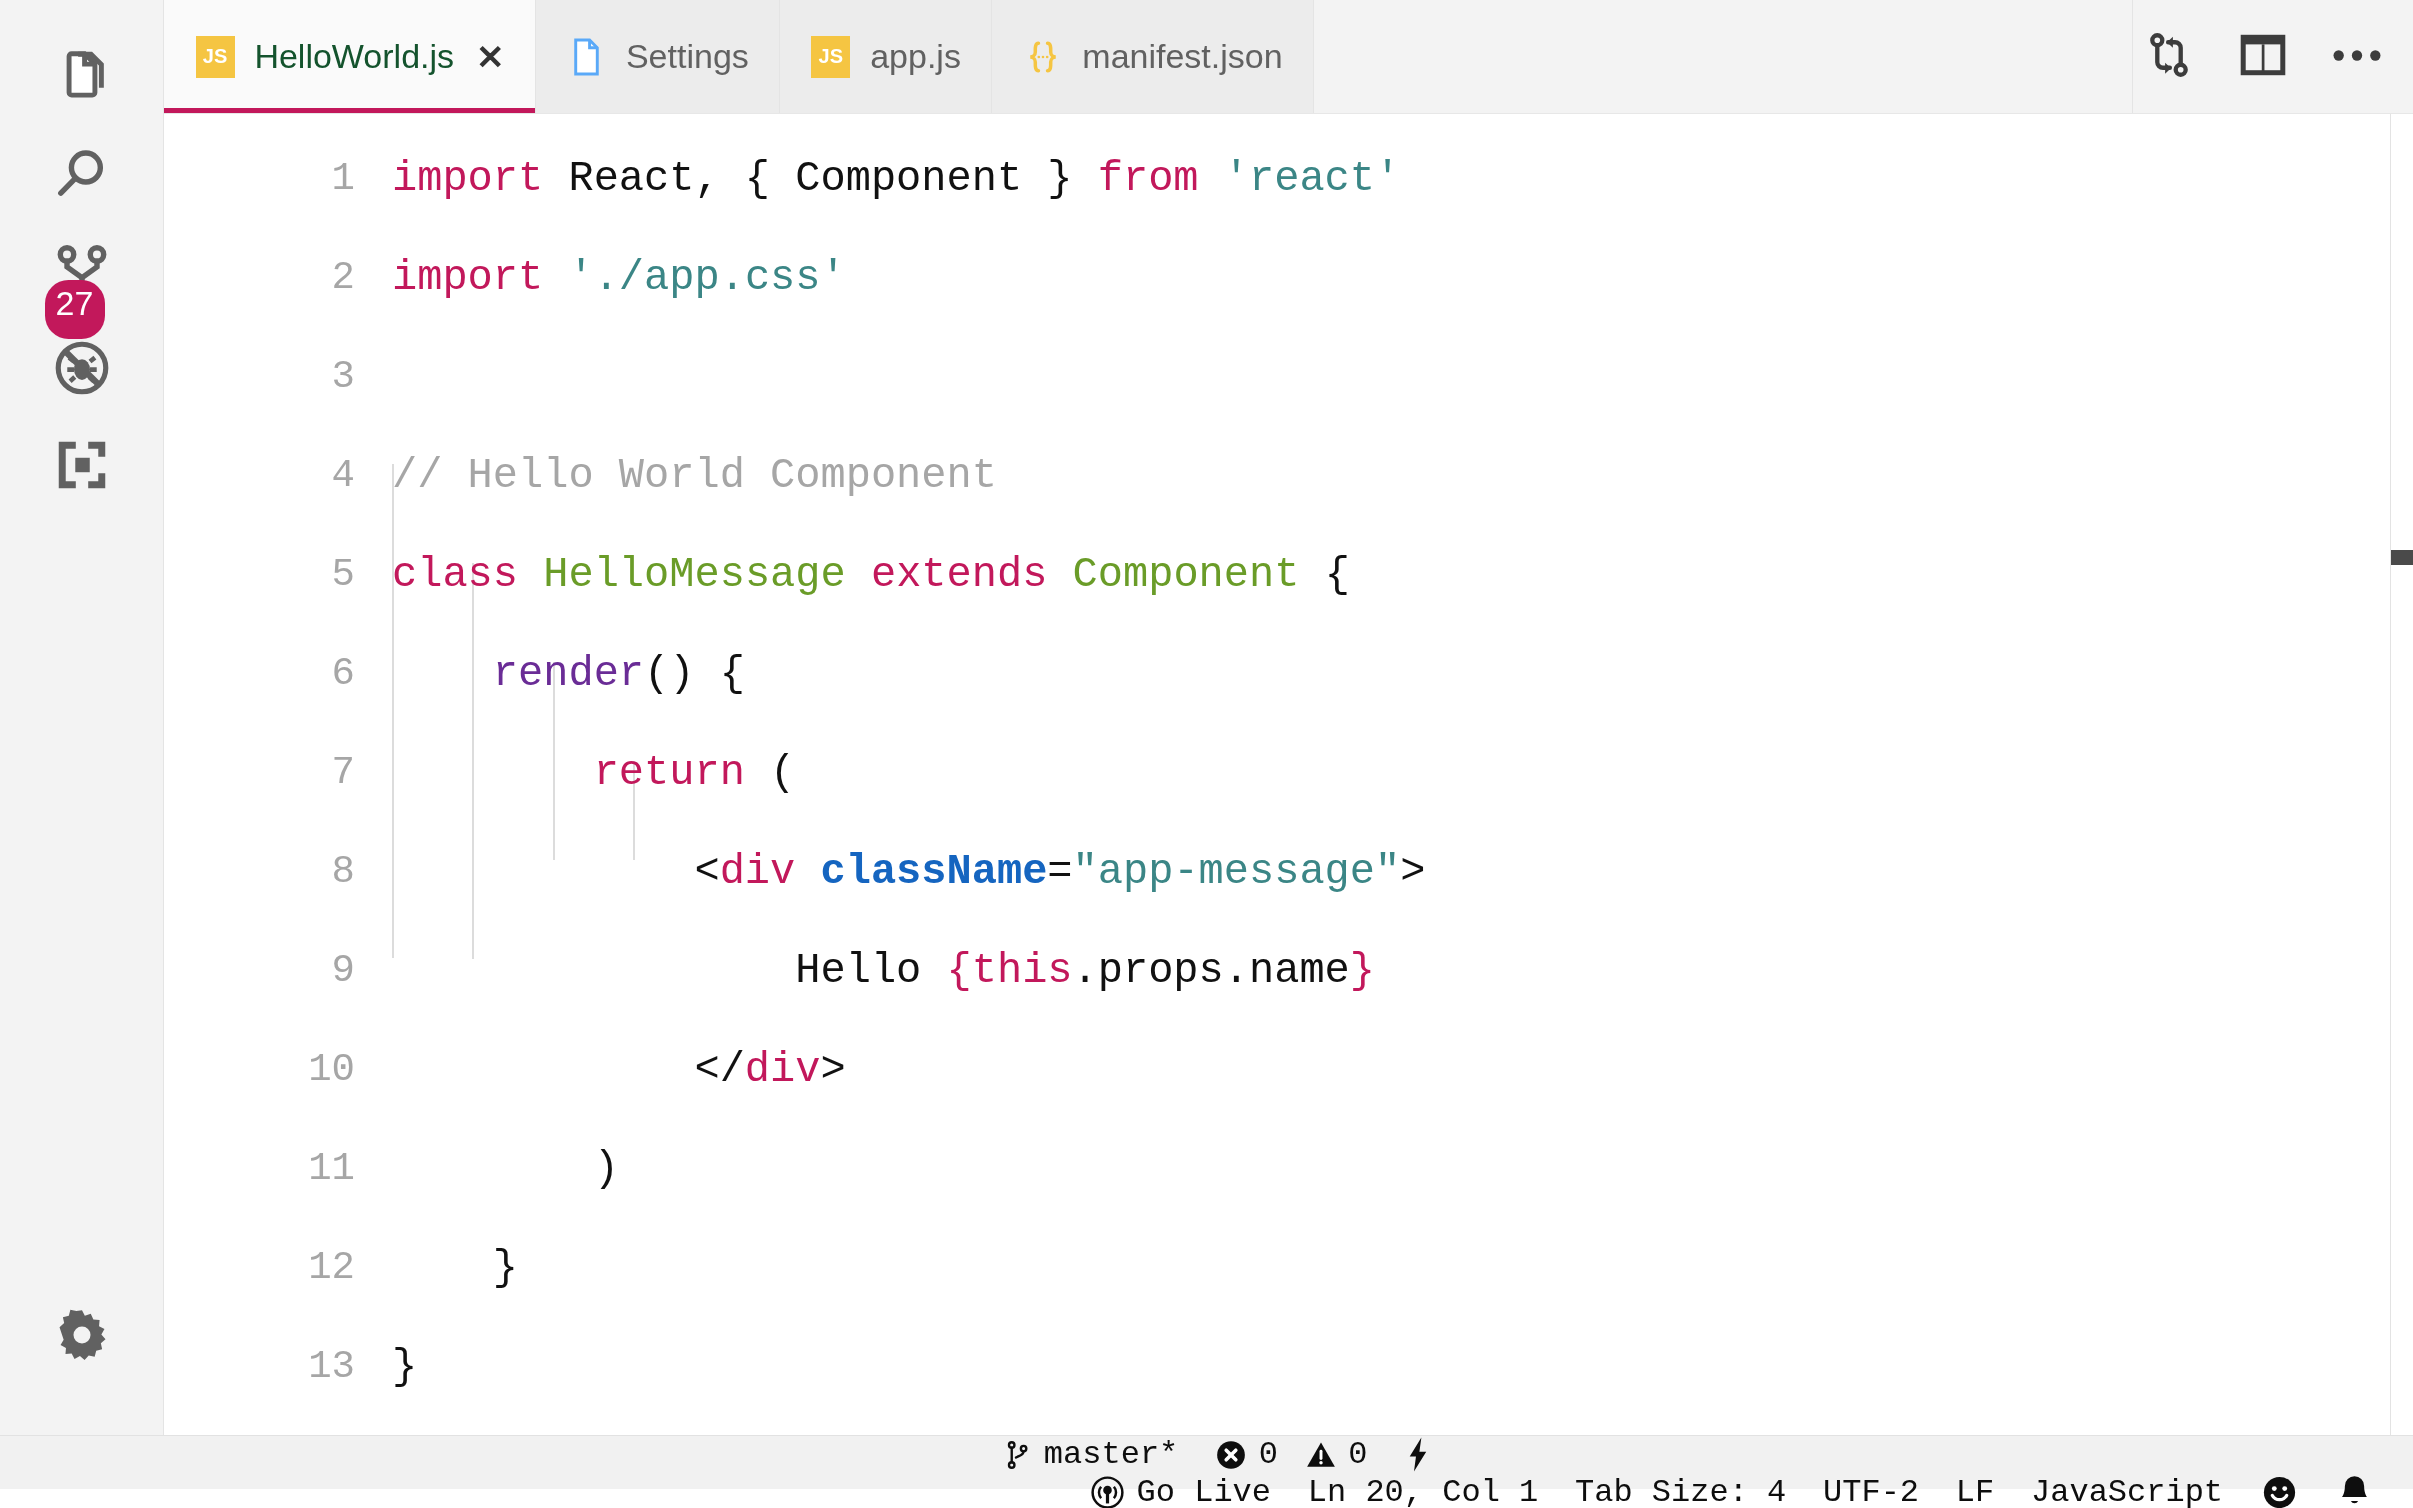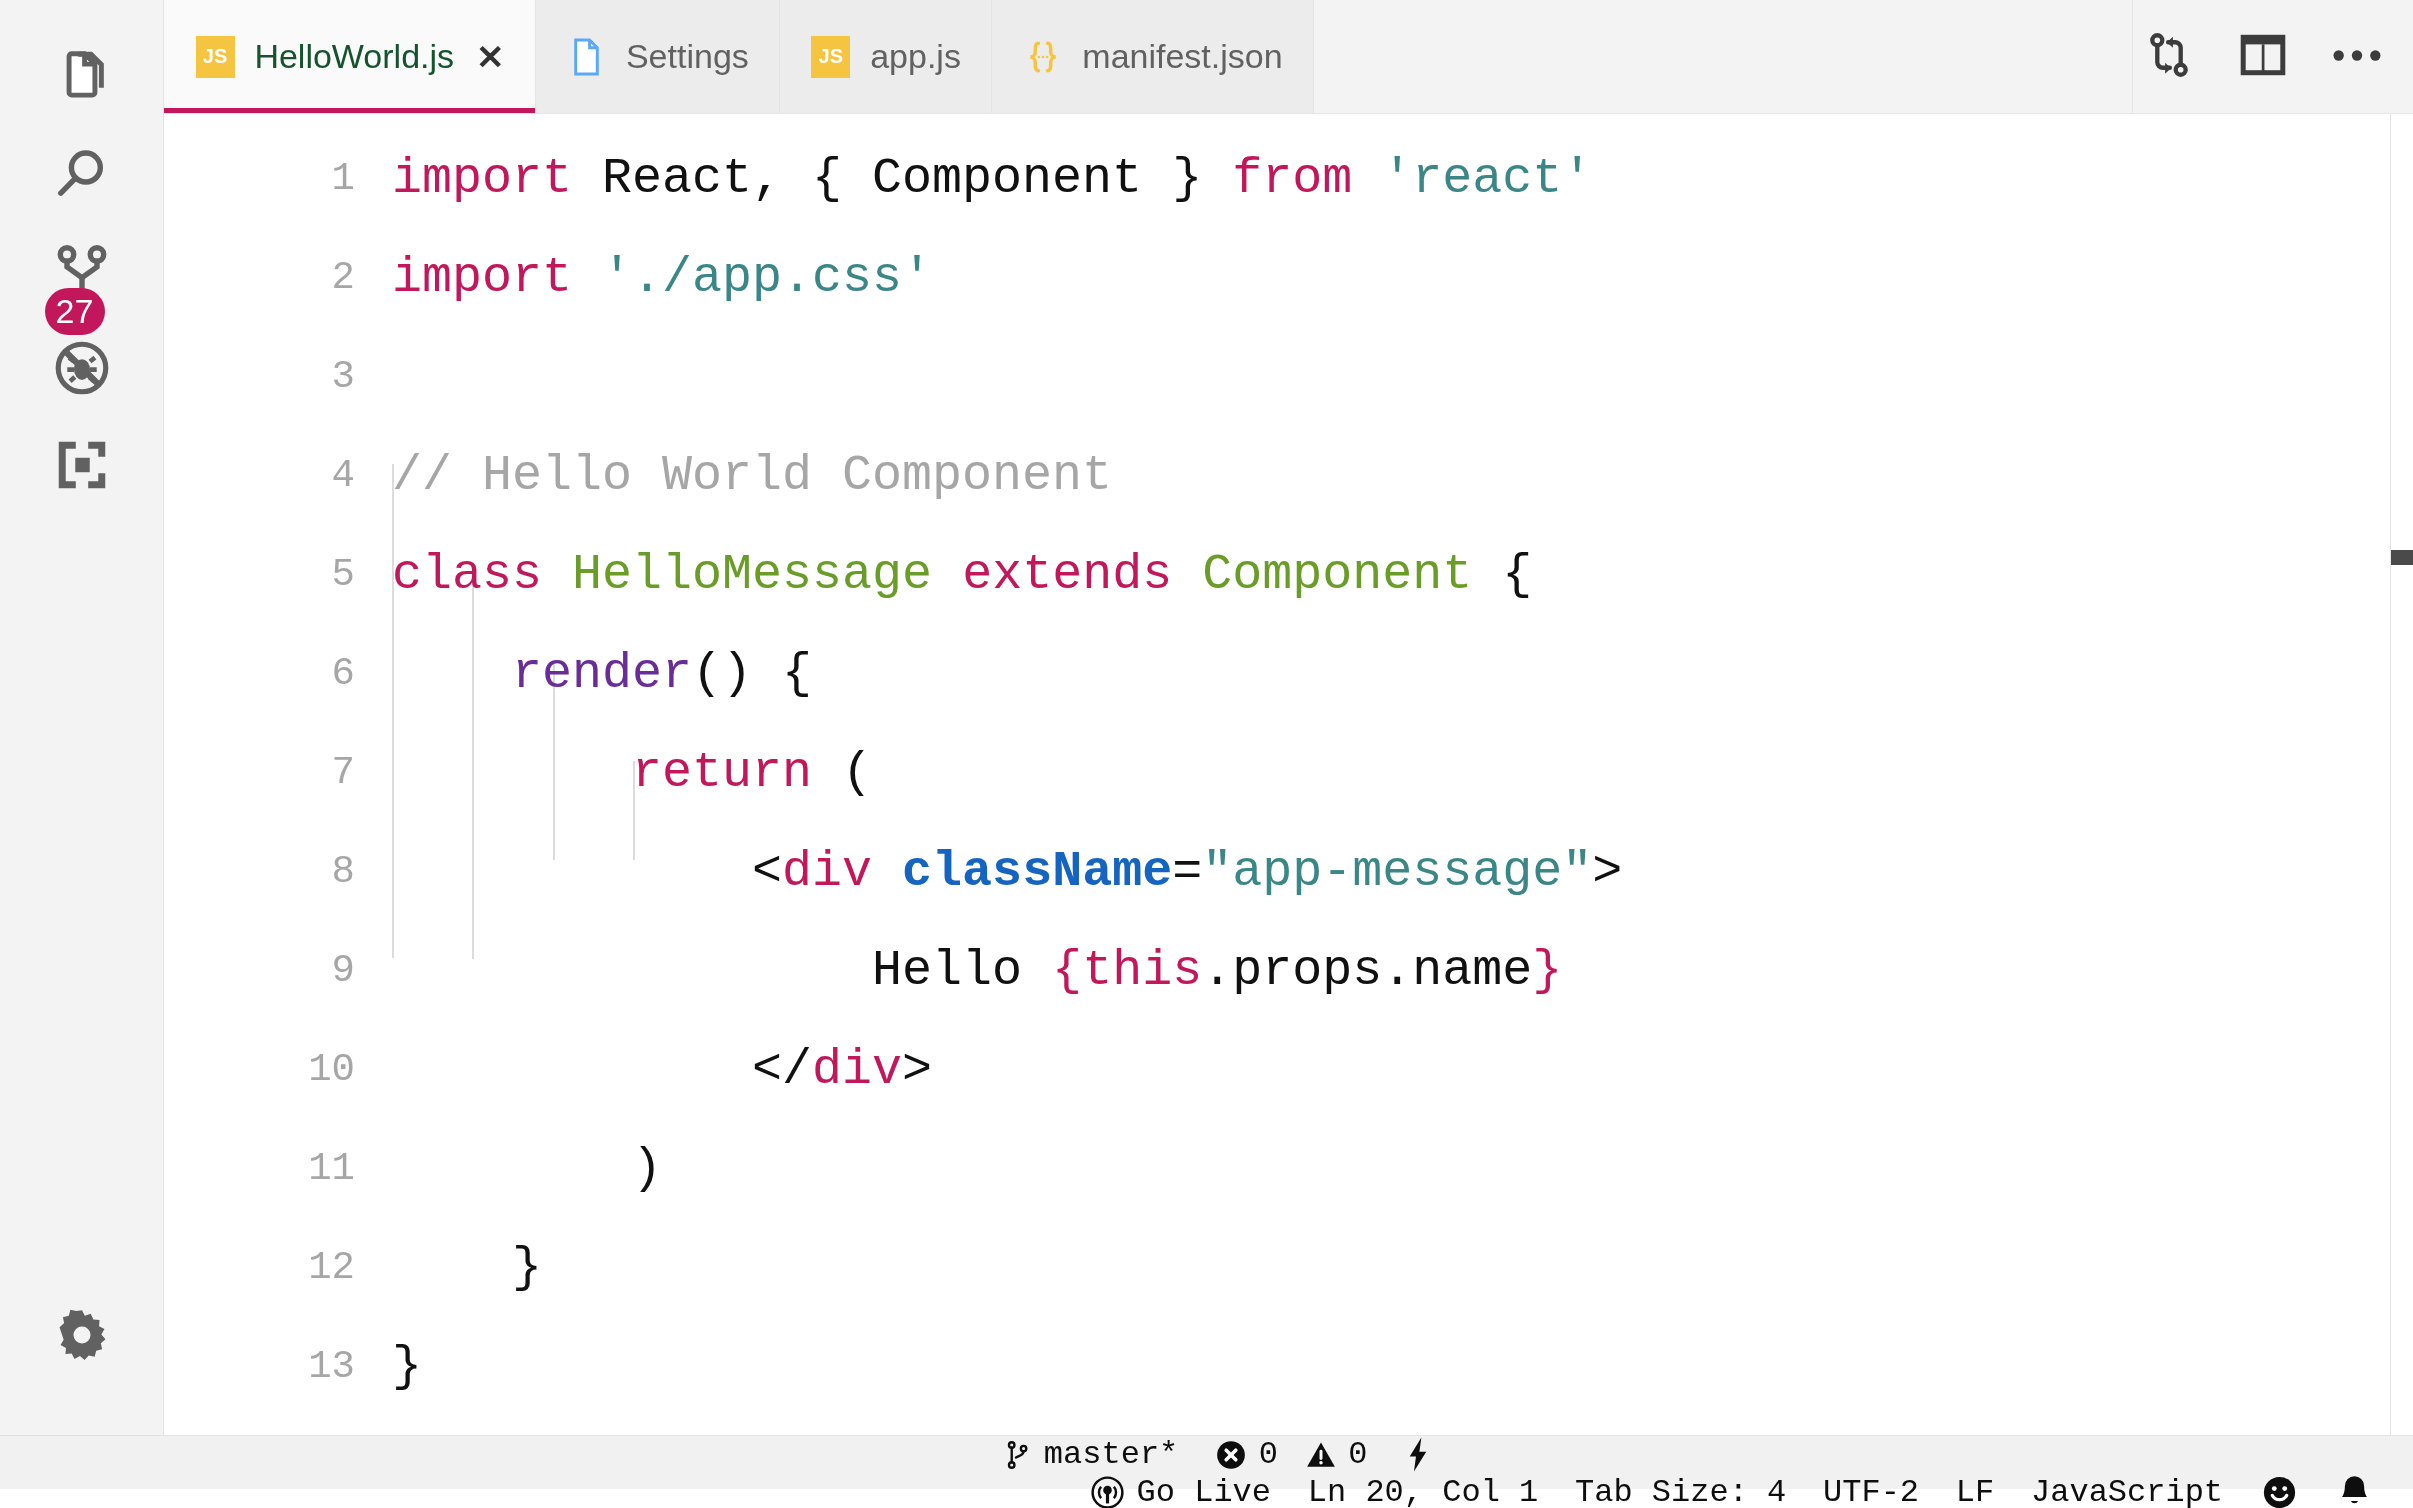--- a/index.html
+++ b/index.html
@@ -63,30 +63,29 @@
     justify-content: center;
     position: relative;
     cursor: pointer;
   }
   .act-item svg { display: block; }
   .act-badge {
     position: absolute;
     left: 45px;
     top: 57px;
     min-width: 60px;
-    height: 47px;
+    height: 59px;
     padding: 0 8.4px;
     border-radius: 23.5px;
     background: #c2185b;
     color: #ffffff;
     font-size: 34px;
     line-height: 47px;
     text-align: center;
     font-family: "Liberation Sans", sans-serif;
-    margin-top: 8px;
   }
 
   
   .editor-col {
     flex: 1;
     display: flex;
     flex-direction: column;
     min-width: 0;
     background: #ffffff;
   }
@@ -199,21 +198,21 @@
   .ln {
     width: 228px;
     flex-shrink: 0;
     text-align: right;
     padding-right: 37px;
     color: #a6a6a6;
     font-size: 39px;
     font-family: "Liberation Mono", "DejaVu Sans Mono", monospace;
   }
   .code-text {
-    font-size: 50px;
+    font-size: 42px;
     color: #1a1a1a;
     white-space: pre;
     font-family: "Liberation Mono", "DejaVu Sans Mono", monospace;
     letter-spacing: 0px;
   }
 
   
   .indent-guides { position: absolute; inset: 0; pointer-events: none; }
   .iguide {
     position: absolute;

